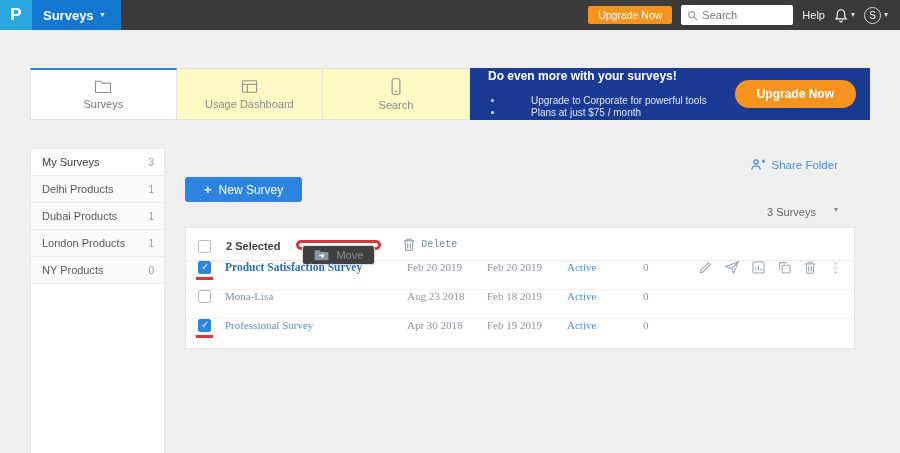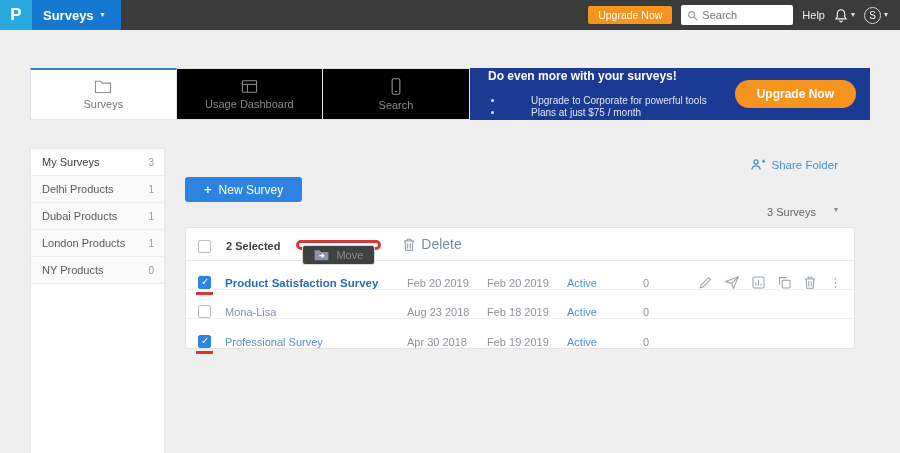--- a/index.html
+++ b/index.html
@@ -15,21 +15,21 @@
   .upgrade-sm { background:#f7941d; color:#fff; font-size:10.5px; padding:3px 10px; border-radius:2px; border:none; font-family:inherit; cursor:pointer; }
   .searchbox { background:#fff; border-radius:2px; height:20px; width:112px; display:flex; align-items:center; padding:0 6px; gap:4px; }
   .searchbox input { border:none; outline:none; width:100%; font-size:11px; font-family:inherit; color:#333; }
   .help { color:#eee; font-size:11px; cursor:pointer; }
   .bell-wrap, .avatar-wrap { display:flex; align-items:center; gap:3px; color:#ddd; cursor:pointer; }
   .avatar { width:17px; height:17px; border-radius:50%; border:1px solid #d8d8d8; color:#fff; font-size:10px; display:flex; align-items:center; justify-content:center; }
 
   
   .tabstrip { position:absolute; top:68px; left:30px; width:840px; height:52px; display:flex; }
   .tabs { display:flex; width:440px; }
-  .tab { width:146.6px; background:#000000; border:1px solid #e2e2e2; border-left:none; display:flex; flex-direction:column; align-items:center; justify-content:center; gap:4px; font-size:11px; color:#8a8a8a; cursor:pointer; }
+  .tab { width:146.6px; background:#fef9c3; border:1px solid #e2e2e2; border-left:none; display:flex; flex-direction:column; align-items:center; justify-content:center; gap:4px; font-size:11px; color:#8a8a8a; cursor:pointer; }
   .tab:first-child { border-left:1px solid #e2e2e2; }
   .tab.active { background:#fff; border-top:2px solid #2d84e0; color:#777; }
   .banner { flex:1; background:#1b3a94; display:flex; align-items:center; padding:0 14px 0 18px; gap:10px; }
   .banner-text { flex:1; color:#fff; }
   .banner-title { font-size:12px; font-weight:bold; margin-bottom:12px; }
   .banner ul { margin-left:16px; font-size:10px; color:#dfe6f5; }
   .banner li { margin:1px 0;padding-left:27px; }
   .cta { background:#f7941d; color:#fff; font-weight:bold; font-size:12px; border:none; border-radius:15px; padding:7px 22px; font-family:inherit; cursor:pointer; }
 
   
@@ -47,22 +47,22 @@
 
   
   .table-card { position:absolute; left:185px; top:227px; width:670px; background:#fff; border:1px solid #e3e3e3; }
   .toolbar { display:flex; height:33px; padding:12px 12px; border-bottom:1px solid #e6e6e6; }
   .checkbox { display:inline-block; width:13px; height:13px; border:1px solid #bdbdbd; border-radius:2px; background:#fff; position:relative; cursor:pointer; }
   .checkbox[data-checked="true"] { background:#2d84e0; border-color:#2d84e0; }
   .checkbox[data-checked="true"]::after { content:"\2713"; color:#fff; font-size:10px; position:absolute; top:-1px; left:2px; }
   .selected-label { font-size:11px; font-weight:bold; color:#3f3f3f; margin-left:15px; }
   .move-wrap { margin-left:16px; border:3px solid #d93636; border-radius:8px; padding:2px 3px; }
   .move-btn { display:flex; align-items:center; gap:7px; background:#404040; border:1px solid #dcdcdc; border-radius:3px; padding:3px 11px; font-size:11px; color:#8b8b8b; font-family:inherit; cursor:pointer; }
-  .delete-btn { margin-left:22px; display:flex; align-items:center; gap:6px; font-size:14px; color:#7c8ca0; background:none; border:none; font-family:Liberation Sans, sans-serif; cursor:pointer; }
-  .row { display:flex; align-items:flex-end; height:29px; padding:0 12px; border-bottom:1px solid #f0f0f0; font-size:11px; }
+  .delete-btn { margin-left:22px; display:flex; align-items:center; gap:6px; font-size:10px; color:#7c8ca0; background:none; border:none; font-family:Liberation Mono, monospace; cursor:pointer; }
+  .row { display:flex; align-items:flex-start; height:29px; padding:0 12px; border-bottom:1px solid #f0f0f0; font-size:11px;font-family:Liberation Serif, serif; }
   .row:last-child { border-bottom:none; }
   .cb-wrap { position:relative; width:13px; height:13px; }
   .red-underline { position:absolute; left:-2px; top:16px; width:17px; height:3px; background:#d93636; }
   .col-title { margin-left:14px; width:182px; cursor:pointer; }
   .title-bold { font-weight:bold; color:#2a6db8; font-size:11.5px; }
   .title-muted { color:#7d93ad; }
   .title-blue { color:#5b8fc7; }
   .col-date { width:80px; color:#8d939c; }
   .col-status { width:76px; color:#4a90d2; }
   .col-resp { width:40px; color:#8d939c; }

